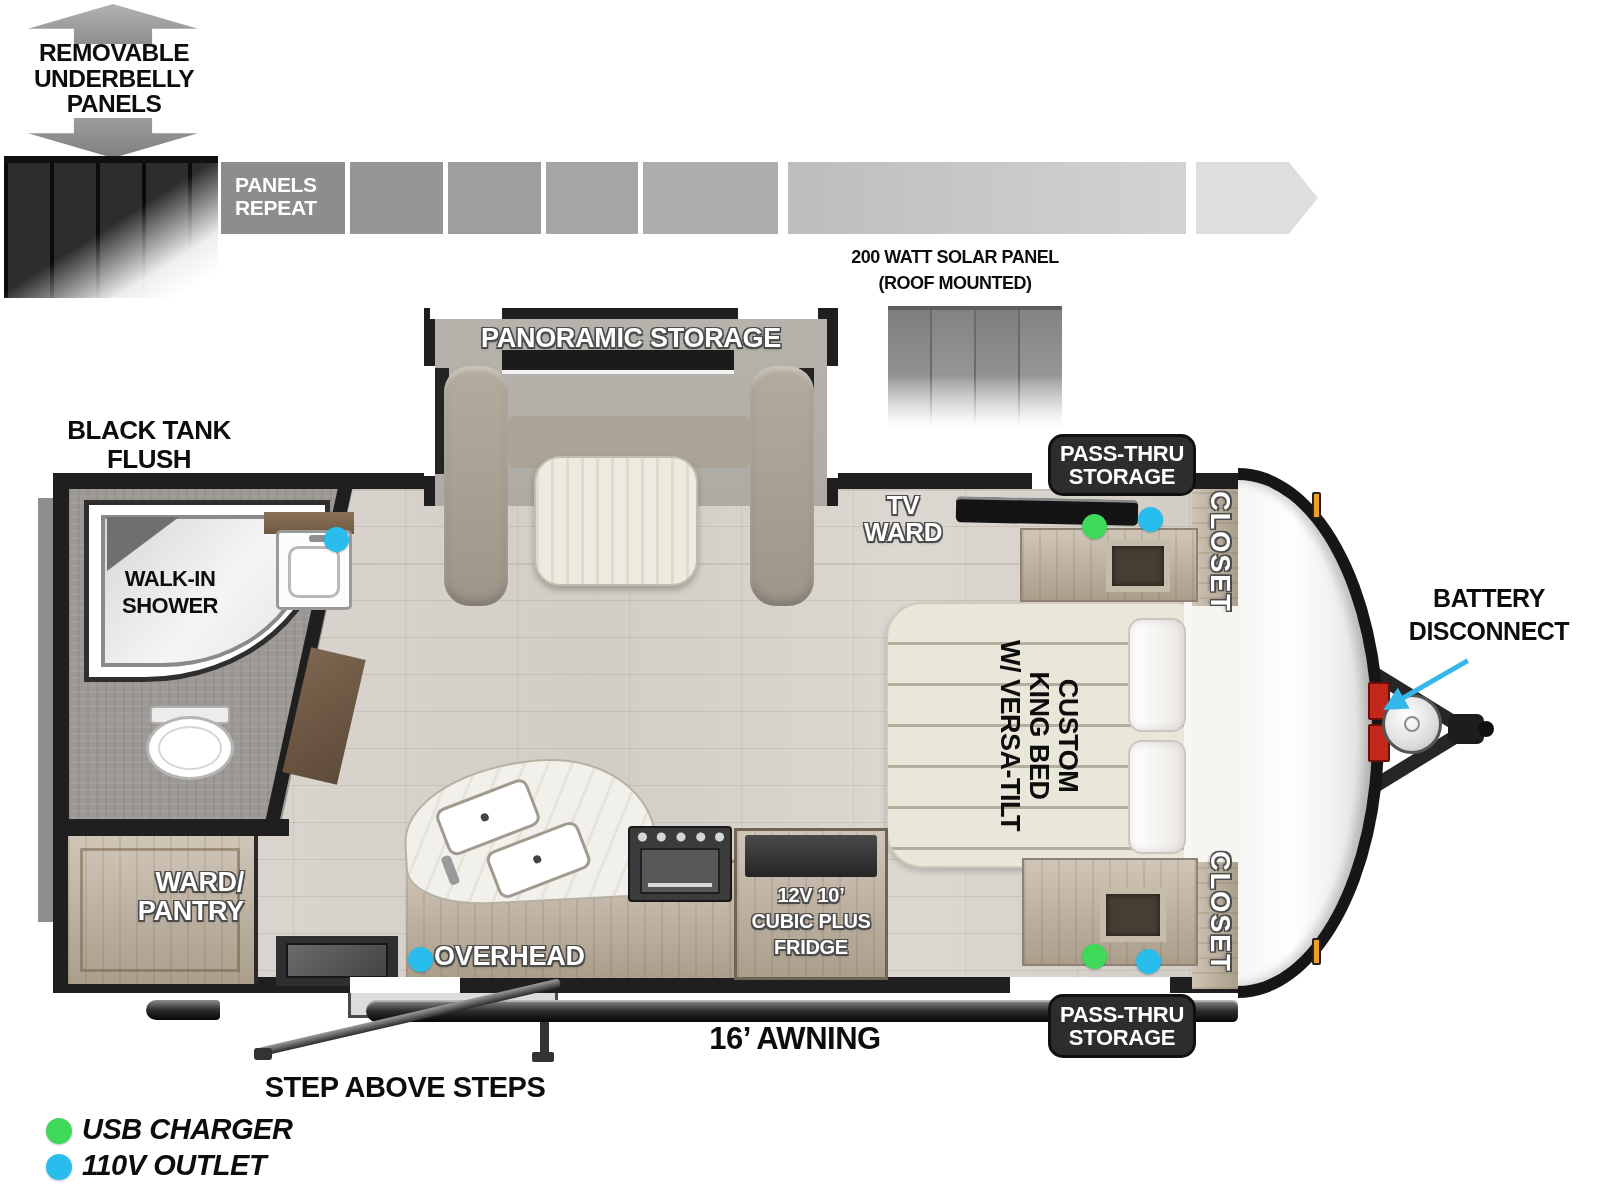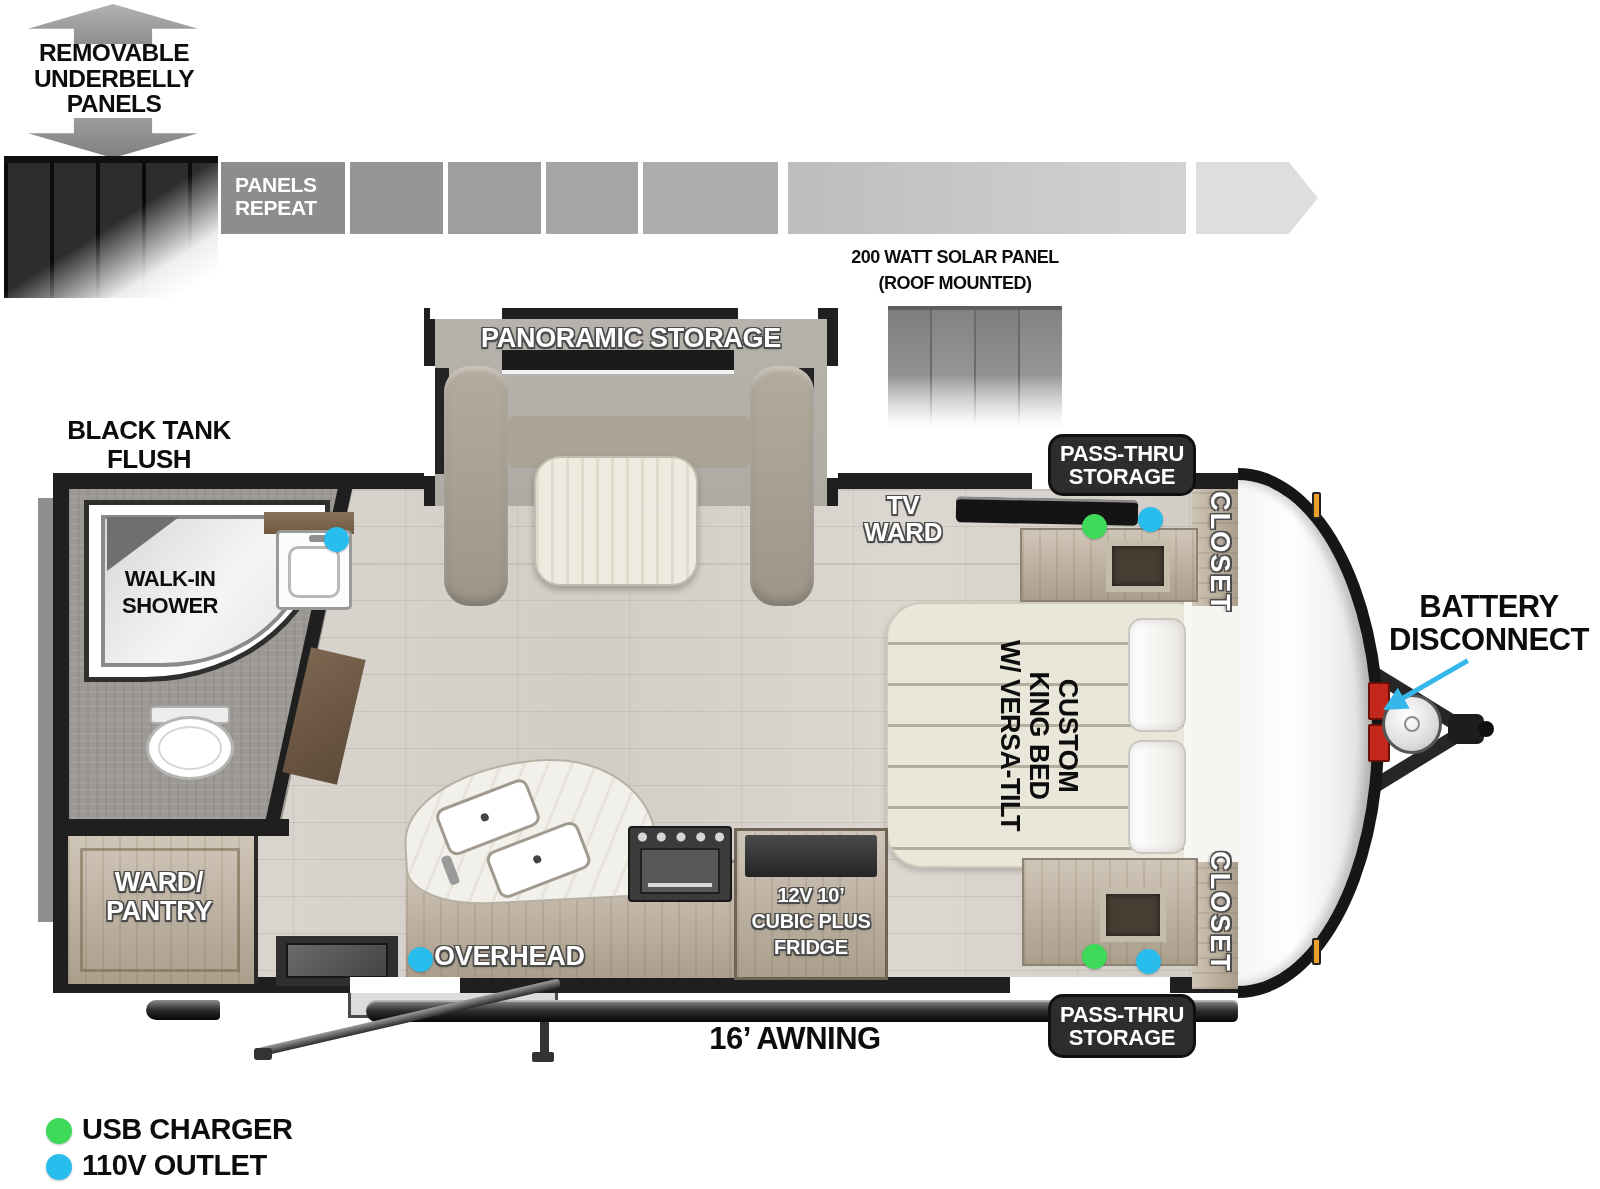--- a/index.html
+++ b/index.html
@@ -104,21 +104,21 @@
 
   <div style="left:296px;top:652px;width:56px;height:128px;background:linear-gradient(135deg,#7c6650,#5d4a38);
               transform:rotate(13deg);z-index:5;"></div>
 
   <div class="blabel pre" style="left:58px;top:416px;width:182px;font-size:26px;line-height:29px;z-index:8;">BLACK TANK
 FLUSH</div>
 
   <div class="wood" style="left:68px;top:836px;width:190px;height:148px;z-index:5;border-right:4px solid #2a2a2a;">
     <div style="left:12px;top:12px;right:14px;bottom:12px;border:3px solid rgba(120,100,75,.55);"></div>
   </div>
-  <div class="wlabel pre" style="left:74px;top:868px;width:170px;font-size:27px;line-height:29px;z-index:8;">WARD/
+  <div class="wlabel pre" style="left:74px;top:868px;width:170px;font-size:27px;line-height:29px;z-index:8;text-align:right;">WARD/
 PANTRY</div>
 
   <div style="left:276px;top:936px;width:122px;height:50px;background:#2f2f2f;z-index:5;">
     <div style="left:10px;top:7px;right:10px;bottom:8px;background:linear-gradient(135deg,#6b6b6b,#454545);border:2px solid #171717;"></div>
   </div>
 
   <div class="wood" style="left:406px;top:860px;width:334px;height:118px;z-index:4;border-top:3px solid #8d8475;"></div>
   <div style="left:404px;top:760px;width:252px;height:142px;z-index:5;background:#f2f0ea;
               background-image:repeating-linear-gradient(115deg,rgba(150,140,120,.12) 0 3px,rgba(0,0,0,0) 3px 22px);
               border:2px solid #b7b1a4;border-radius:95% 70% 14% 55% / 90% 100% 12% 45%;transform:rotate(-3deg);"></div>
@@ -239,40 +239,41 @@
     <rect x="118" y="84" width="36" height="30" rx="7" fill="#1d1d1d"></rect>
     <circle cx="156" cy="99" r="8" fill="#111"></circle>
   </svg>
   <div style="left:1368px;top:682px;width:22px;height:38px;background:#c4281c;border:2px solid #6b1008;border-radius:2px;z-index:7;"></div>
   <div style="left:1368px;top:724px;width:22px;height:38px;background:#c4281c;border:2px solid #6b1008;border-radius:2px;z-index:7;"></div>
   <div style="left:1382px;top:694px;width:60px;height:60px;border-radius:50%;border:3px solid #555;z-index:8;
               background:radial-gradient(circle at 40% 36%,#ffffff,#dcdcdc 62%,#b9b9b9);">
     <div style="left:19px;top:19px;width:16px;height:16px;border:2px solid #8d8d8d;border-radius:50%;"></div>
   </div>
 
-  <div class="blabel pre" style="left:1378px;top:582px;width:222px;font-size:31px;line-height:33px;z-index:10;margin-top:8px;">BATTERY
+  <div class="blabel pre" style="left:1378px;top:582px;width:222px;font-size:25px;line-height:33px;z-index:10;">BATTERY
 DISCONNECT</div>
   <div style="left:1468px;top:648px;width:100px;height:26px;transform:rotate(150deg);transform-origin:0 13px;z-index:10;">
     <div style="left: 0px; top: 10.5px; width: 76px; height: 5px; background-color: rgb(53, 184, 233);"></div>
     <div style="left: 74px; top: 1px; width: 24px; height: 24px; clip-path: polygon(0px 0px, 100% 50%, 0px 100%); background-color: rgb(53, 184, 233);"></div>
   </div>
 
   <div class="awnbar" style="left:146px;top:1000px;width:74px;height:20px;border-radius:10px 4px 4px 10px;"></div>
   <div class="awnbar" style="left:366px;top:1000px;width:872px;height:22px;border-radius:12px 6px 6px 12px;
               box-shadow:inset 0 2px 1px rgba(255,255,255,.4);"></div>
   <div class="blabel" style="left:650px;top:1022px;width:290px;font-size:31px;z-index:9;">16’ AWNING</div>
 
   <div style="left:348px;top:986px;width:210px;height:32px;background:#dcdcdc;border:3px solid #4a4a4a;z-index:1;"></div>
   <div style="left:258px;top:1048px;width:310px;height:9px;transform:rotate(-13deg);transform-origin:0 50%;
               background:linear-gradient(180deg,#9e9e9e,#2a2a2a);border-radius:4px;z-index:3;"></div>
   <div style="left:540px;top:1000px;width:9px;height:58px;background:#333;z-index:1;"></div>
   <div style="left:532px;top:1052px;width:22px;height:10px;background:#333;border-radius:2px;z-index:3;"></div>
   <div style="left:254px;top:1048px;width:18px;height:12px;background:#333;border-radius:3px;z-index:3;"></div>
-
-  <div style="left:44px;top:1114px;width:340px;height:72px;">
+  <div class="blabel" style="left:240px;top:1072px;width:330px;font-size:29px;z-index:9;">STEP ABOVE STEPS</div>
+
+  <div style="left:44px;top:1114px;width:340px;height:72px;font-style:italic;">
     <div style="left:0;top:0;width:340px;height:34px;">
       <span class="dot" style="left: 2px; top: 4px; width: 26px; height: 26px; background-color: rgb(63, 217, 90);"></span>
       <span class="blabel" style="left:38px;top:0;width:300px;text-align:left;font-size:29px;">USB CHARGER</span>
     </div>
     <div style="left:0;top:36px;width:340px;height:34px;">
       <span class="dot" style="left: 2px; top: 4px; width: 26px; height: 26px; background-color: rgb(41, 189, 238);"></span>
       <span class="blabel" style="left:38px;top:0;width:300px;text-align:left;font-size:29px;">110V OUTLET</span>
     </div>
   </div>
 

